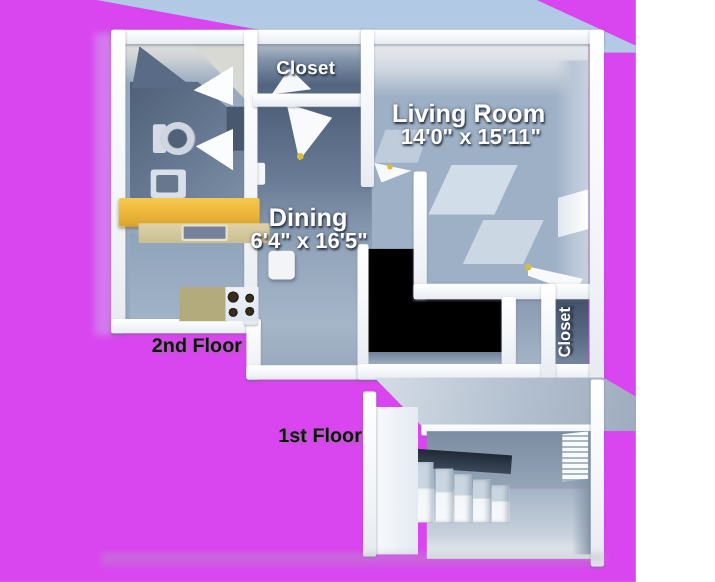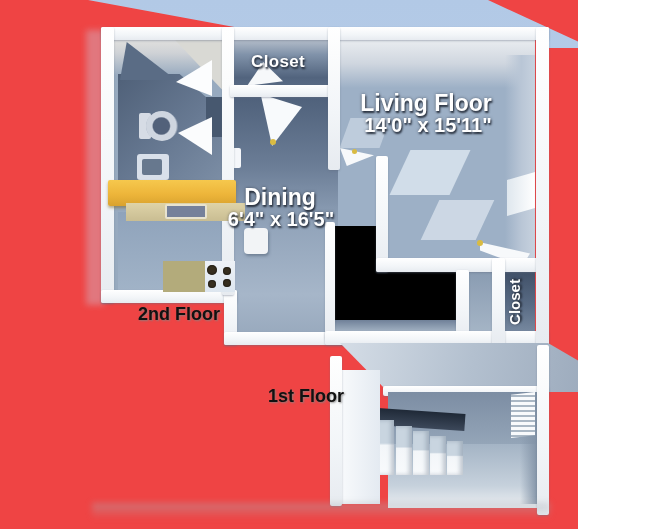--- a/index.html
+++ b/index.html
@@ -1,18 +1,18 @@
 <!DOCTYPE html>
 <html><head>
 <meta charset="utf-8">
 <style>
   html,body{margin:0;padding:0;background:#ffffff;}
   #stage{
     position:relative;width:578px;height:529px;overflow:hidden;
-    background:#ef4444;
+    background:#d946ef;
     font-family:"Liberation Sans", sans-serif;
   }
   .a{position:absolute;}
   
   .wall{
     position:absolute;
     background:linear-gradient(180deg,#ffffff 0%,#f2f5f8 60%,#e7ebf0 100%);
     border-radius:2px;
     box-shadow:0 1px 2px rgba(100,110,130,.45);
   }
@@ -177,24 +177,24 @@
   <div class="a" style="left:341px;top:370px;width:39px;height:134px;
               background:linear-gradient(90deg,#f8fafc 0%,#e4eaf1 100%);"></div>
   <div class="wall" style="left:330px;top:356px;width:12px;height:150px;"></div>
   <div class="wall" style="left:537px;top:345px;width:12px;height:170px;"></div>
 
   <div class="a" style="left:92px;top:503px;width:458px;height:16px;filter:blur(3px);
               background:linear-gradient(180deg,rgba(170,175,182,.45) 0%,rgba(170,175,182,0) 100%);"></div>
 
   <div class="lbl white-lbl" style="left:278px;top:52px;font-size:17px;letter-spacing:.3px;">Closet</div>
 
-  <div class="lbl white-lbl" style="left:426px;top:90px;font-size:23px;">Living Floor</div>
+  <div class="lbl white-lbl" style="left:426px;top:90px;font-size:23px;">Living Room</div>
   <div class="lbl white-lbl" style="left:428px;top:114px;font-size:20px;">14'0" x 15'11"</div>
 
   <div class="lbl white-lbl" style="left:280px;top:184px;font-size:23px;text-align:right;">Dining</div>
   <div class="lbl white-lbl" style="left:281px;top:208px;font-size:20px;">6'4" x 16'5"</div>
 
   <div class="lbl black-lbl" style="left:179px;top:304px;font-size:18px;text-align:center;">2nd Floor</div>
-  <div class="lbl black-lbl" style="left:306px;top:386px;font-size:18px;">1st Floor</div>
+  <div class="lbl black-lbl" style="left:291px;top:386px;font-size:18px;">1st Floor</div>
 
   <div class="lbl white-lbl" style="left:514px;top:302px;font-size:15px;transform:translate(-50%,-50%) rotate(-90deg);">Closet</div>
 
 </div>
 
 </body></html>

